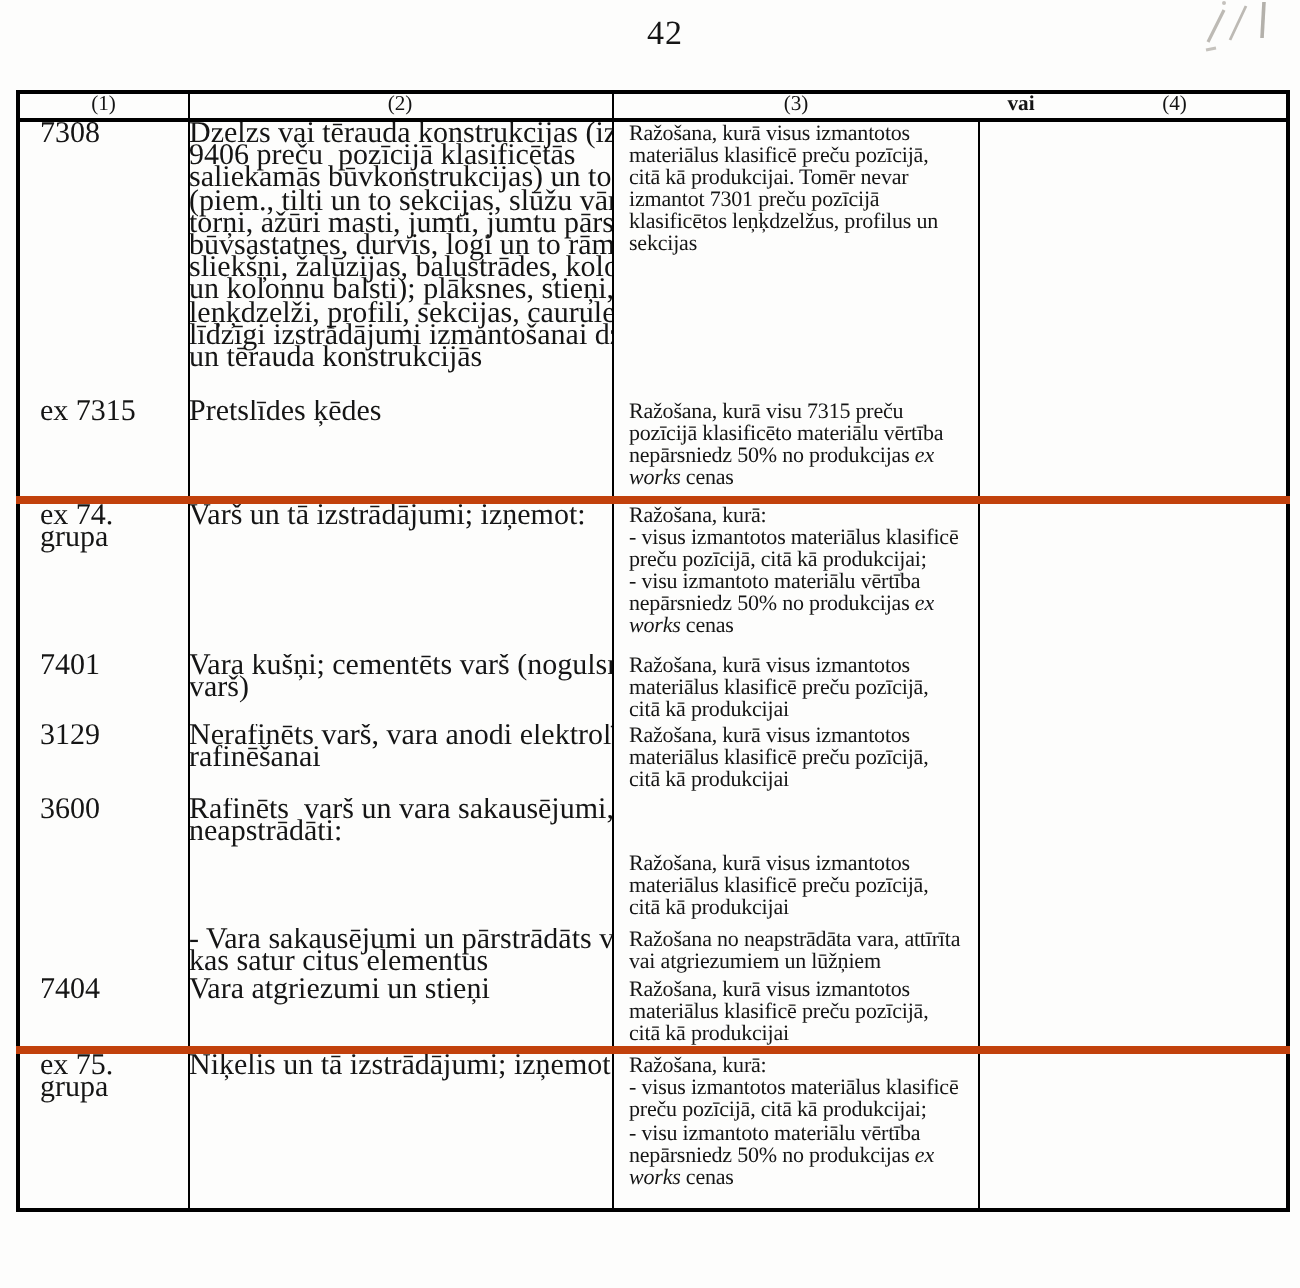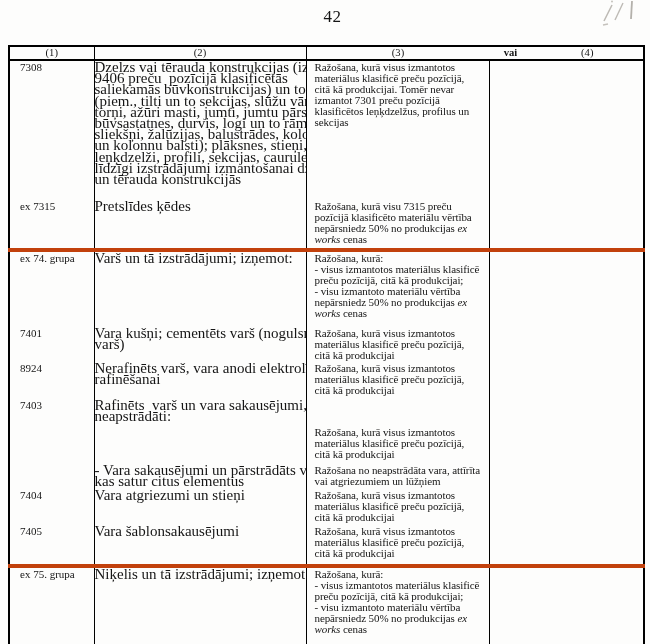--- a/index.html
+++ b/index.html
@@ -52,21 +52,21 @@
   }
   th.h1, th.h2 { border-right: 1px solid #000; }
   .hdr34 {
     display: grid;
     grid-template-columns: 183px 42px 1fr;
   }
   .hdr34 span { text-align: center; }
   .hdr34 .or { font-weight: bold; }
   td.c1 {
     padding-left: 10px;
-    font-size: 11px;
+    font-size: 15px;
     line-height: 11.2px;
     border-right: 1px solid #000;
   }
   td.c2 {
     font-size: 15px;
     line-height: 11.2px;
     padding-left: 0;
     border-right: 1px solid #000;
   }
   td.c3 {
@@ -163,31 +163,31 @@
     <td class="c1">7401</td>
     <td class="c2 desc">Vara kušņi; cementēts varš (nogulsnēts
 varš)</td>
     <td class="c3 rule">Ražošana, kurā visus izmantotos
 materiālus klasificē preču pozīcijā,
 citā kā produkcijai</td>
     <td class="c4"></td>
   </tr>
 
   <tr style="height:37px">
-    <td class="c1">8924</td>
+    <td class="c1">3129</td>
     <td class="c2 desc">Nerafinēts varš, vara anodi elektrolītiskai
 rafinēšanai</td>
     <td class="c3 rule">Ražošana, kurā visus izmantotos
 materiālus klasificē preču pozīcijā,
 citā kā produkcijai</td>
     <td class="c4"></td>
   </tr>
 
   <tr style="height:65px">
-    <td class="c1">7403</td>
+    <td class="c1">3600</td>
     <td class="c2 desc">Rafinēts  varš un vara sakausējumi,
 neapstrādāti:</td>
     <td class="c3 rule rule-offset">Ražošana, kurā visus izmantotos
 materiālus klasificē preču pozīcijā,
 citā kā produkcijai</td>
     <td class="c4"></td>
   </tr>
 
   <tr style="height:25px">
     <td class="c1"></td>
@@ -200,28 +200,20 @@
 
   <tr style="height:36px">
     <td class="c1">7404</td>
     <td class="c2 desc">Vara atgriezumi un stieņi</td>
     <td class="c3 rule">Ražošana, kurā visus izmantotos
 materiālus klasificē preču pozīcijā,
 citā kā produkcijai</td>
     <td class="c4"></td>
   </tr>
 
-  <tr style="height:41px">
-    <td class="c1">7405</td>
-    <td class="c2 desc">Vara šablonsakausējumi</td>
-    <td class="c3 rule">Ražošana, kurā visus izmantotos
-materiālus klasificē preču pozīcijā,
-citā kā produkcijai</td>
-    <td class="c4"></td>
-  </tr>
 
   <tr class="group-start" style="height:80px">
     <td class="c1">ex 75. grupa</td>
     <td class="c2 desc">Niķelis un tā izstrādājumi; izņemot:</td>
     <td class="c3 rule">Ražošana, kurā:
 - visus izmantotos materiālus klasificē
 preču pozīcijā, citā kā produkcijai;
 - visu izmantoto materiālu vērtība
 nepārsniedz 50% no produkcijas <i>ex
 works</i> cenas</td>

